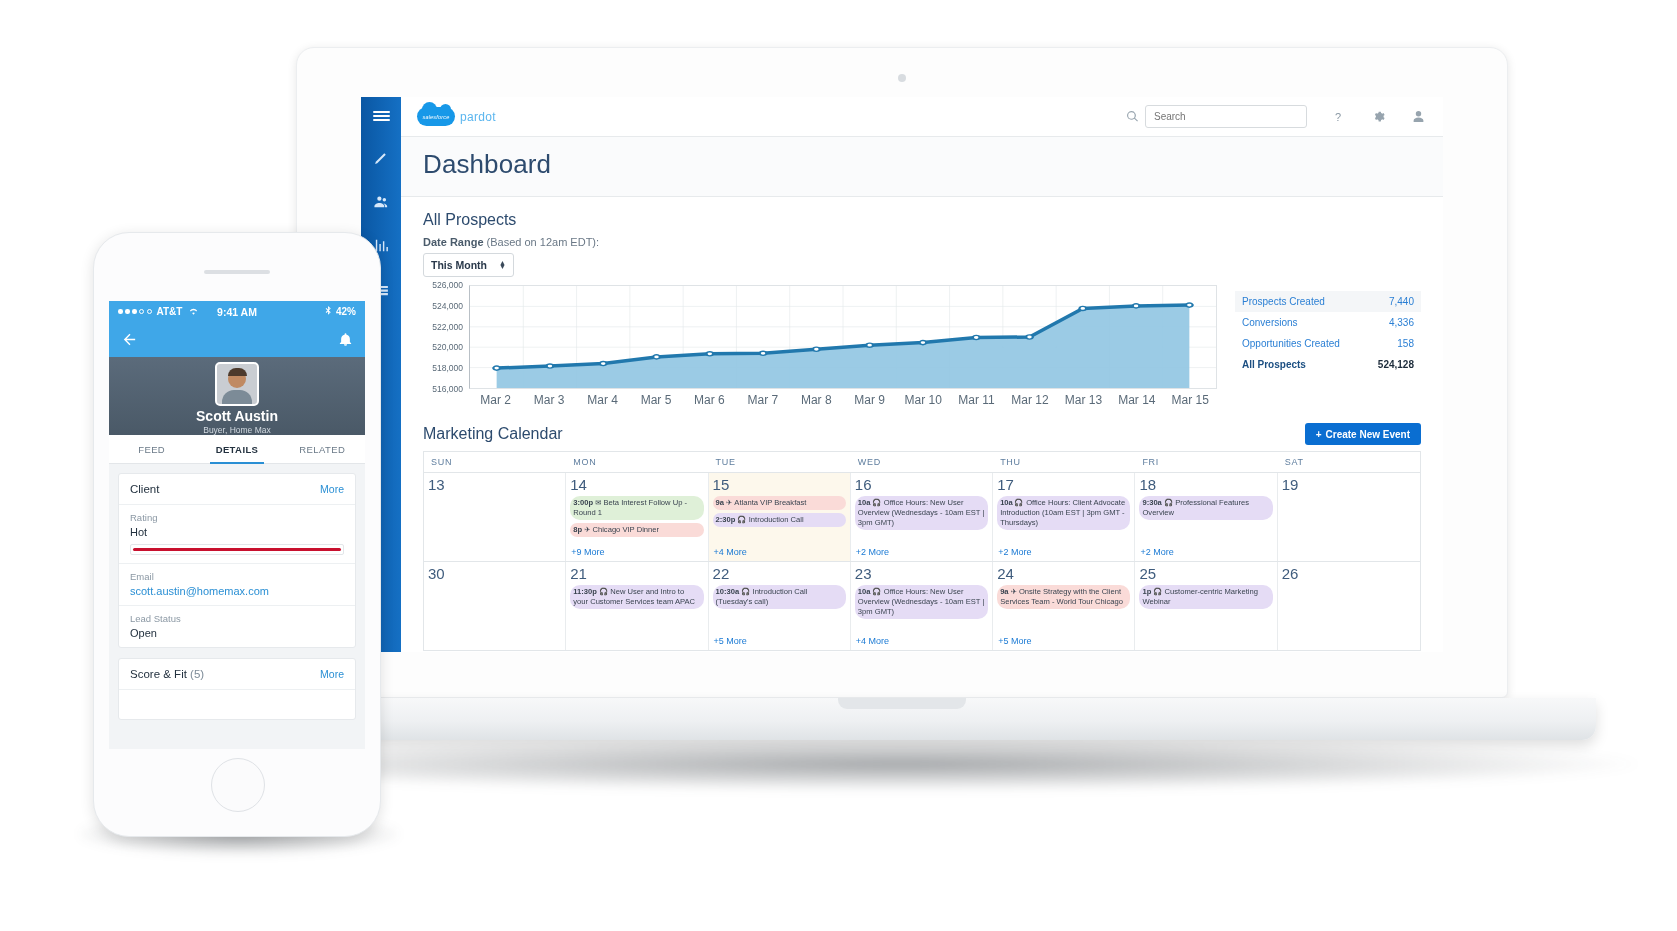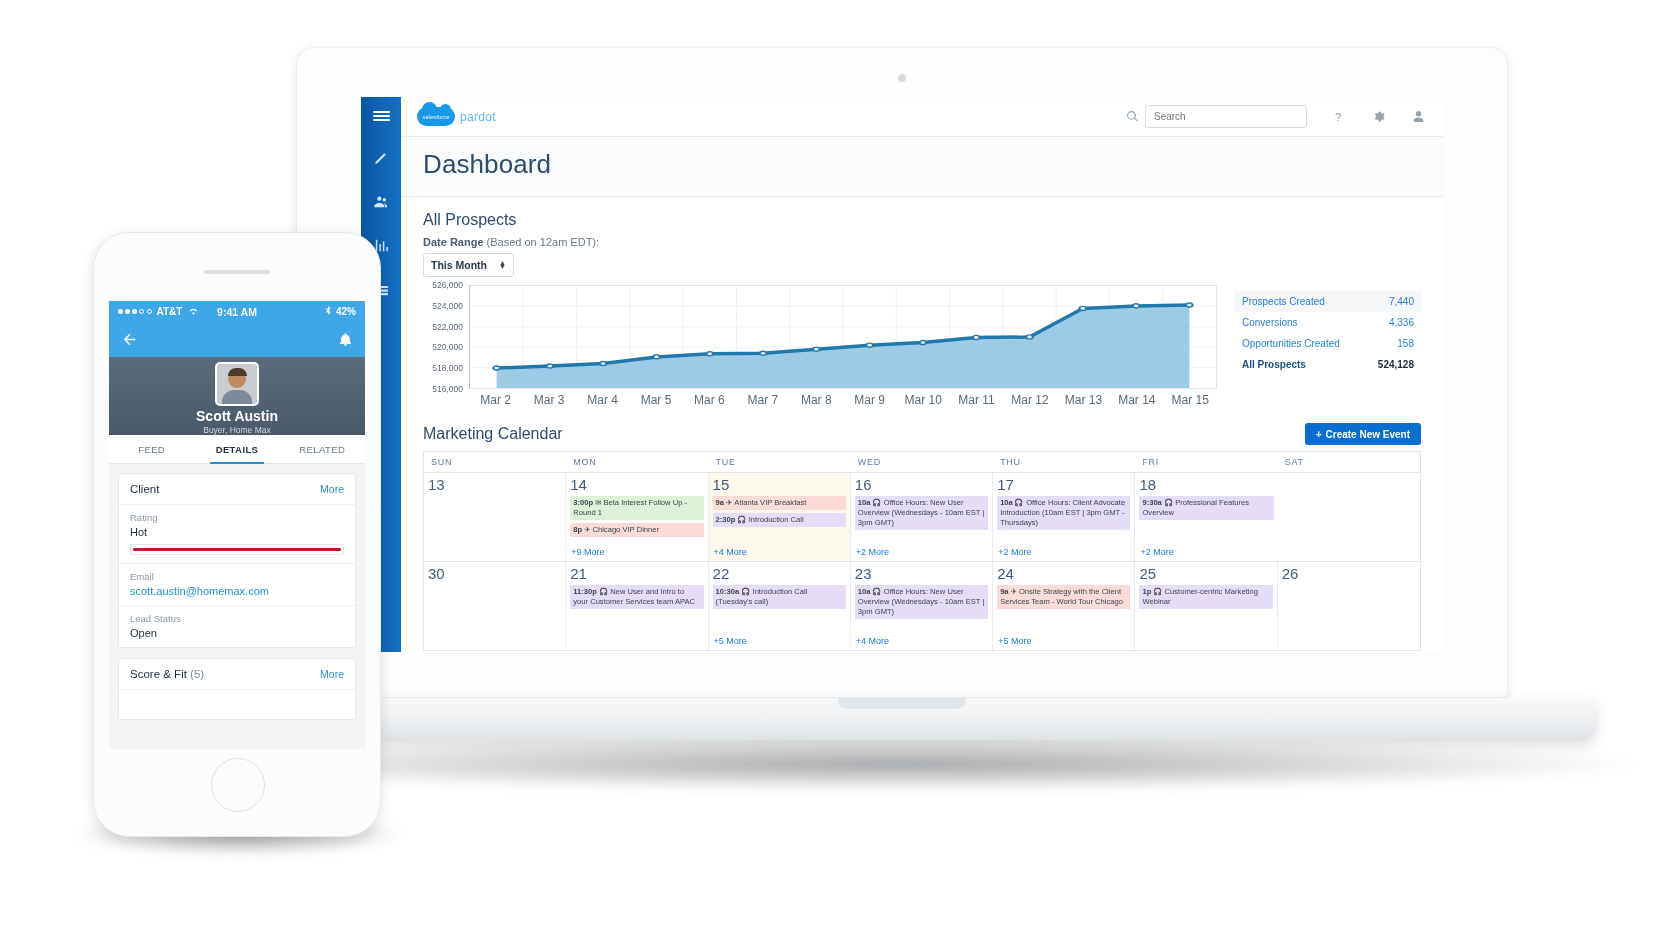--- a/index.html
+++ b/index.html
@@ -84,21 +84,21 @@
   .calhead{display:flex;align-items:center;margin-top:13px;}
   .btn-primary{margin-left:auto;background:#0a6ed1;color:#fff;border:0;border-radius:3px;height:22px;padding:0 11px;font-size:10px;font-weight:600;display:inline-flex;align-items:center;gap:4px;font-family:inherit;}
   .cal{margin-top:6px;border:1px solid #e2e6e9;border-bottom:0;}
   .cal-dow{display:grid;grid-template-columns:repeat(7,1fr);border-bottom:1px solid #e2e6e9;}
   .cal-dow div{font-size:9px;color:#5e7d9e;letter-spacing:.7px;padding:5px 7px;}
   .cal-week{display:grid;grid-template-columns:repeat(7,1fr);border-bottom:1px solid #e2e6e9;}
   .cal-cell{border-right:1px solid #e9ecee;min-height:80px;padding:3px 4px 5px;position:relative;}
   .cal-cell:last-child{border-right:0;}
   .cal-cell.tint{background:#fdf8ec;}
   .daynum{text-align:left;font-size:15px;color:#3f5c7d;margin-bottom:3px;}
-  .ev{font-size:7.6px;line-height:10px;padding:2px 3px;margin-bottom:3px;border-radius:0;color:#3a4450;}
+  .ev{font-size:7.6px;line-height:10px;padding:2px 3px;margin-bottom:3px;border-radius:10px;color:#3a4450;}
   .ev b{font-weight:700;}
   .ev .gl{font-size:7.4px;}
   .ev.green{background:#dff0d8;}
   .ev.pink{background:#fadbd8;}
   .ev.purple{background:#e5dcf5;}
   .more{font-size:9px;color:#1b7ad4;position:absolute;bottom:4px;left:5px;}
   .cal-foot{text-align:right;font-size:9.5px;color:#1b7ad4;padding:5px 2px 0;}
 
   
   .phone{position:absolute;left:93px;top:232px;width:288px;height:605px;}
@@ -362,20 +362,23 @@
                   <div class="cal-cell">
                     <div class="daynum">17</div>
                     <div class="ev purple"><b>10a</b><span class="gl"> 🎧 </span><span>Office Hours: Client Advocate Introduction (10am EST | 3pm GMT - Thursdays)</span></div>
                     <div class="more">+2 More</div>
                   </div>
                   <div class="cal-cell">
                     <div class="daynum">18</div>
                     <div class="ev purple"><b>9:30a</b><span class="gl"> 🎧 </span><span>Professional Features Overview</span></div>
                     <div class="more">+2 More</div>
                   </div>
+                  <div class="cal-cell">
+                    <div class="daynum">19</div>
+                  </div>
                 </div>
                 <div class="cal-week">
                   <div class="cal-cell">
                     <div class="daynum">30</div>
                   </div>
                   <div class="cal-cell">
                     <div class="daynum">21</div>
                     <div class="ev purple"><b>11:30p</b><span class="gl"> 🎧 </span><span>New User and Intro to your Customer Services team APAC</span></div>
                   </div>
                   <div class="cal-cell">

